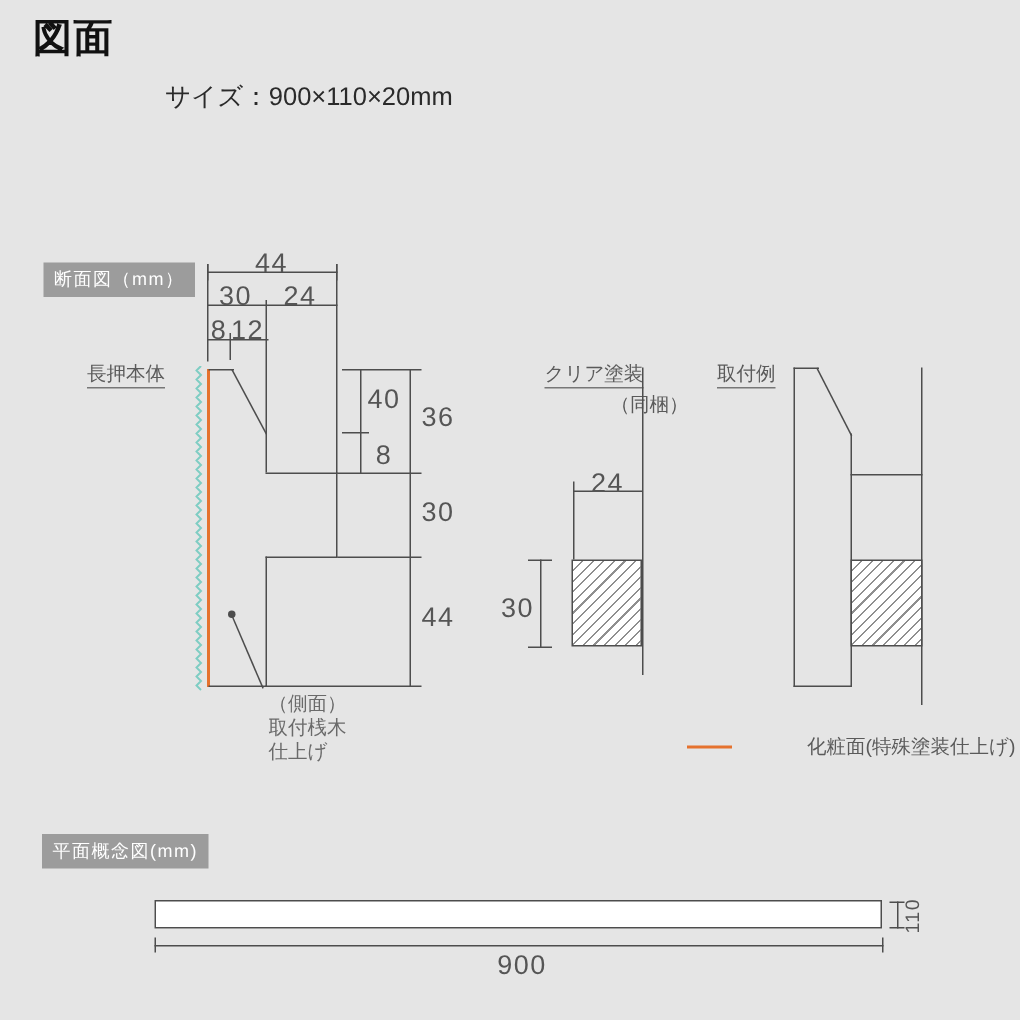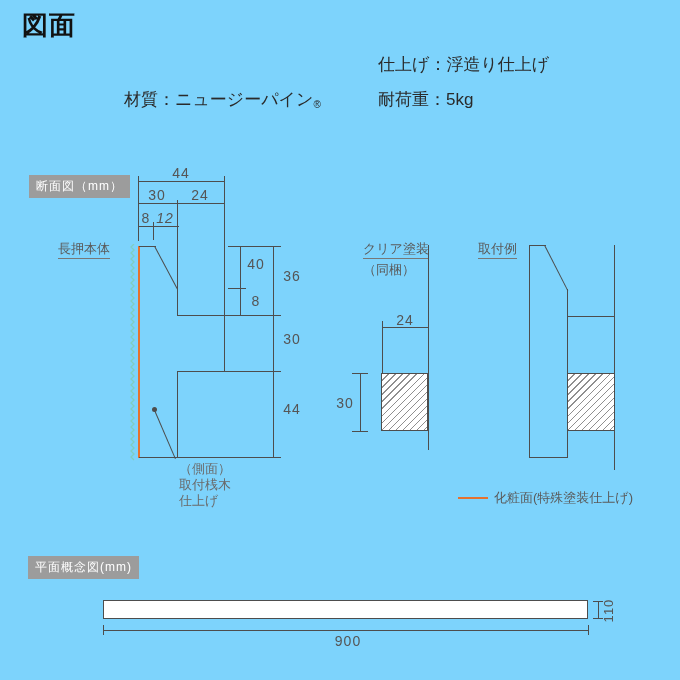--- a/index.html
+++ b/index.html
@@ -1,48 +1,46 @@
 <!DOCTYPE html>
 <html><head>
 <meta charset="utf-8">
 <style>
   html,body{margin:0;padding:0;background:#fff;}
-  #canvas{position:relative;width:680px;height:680px;background:#7dd3fc;overflow:hidden;
+  #canvas{position:relative;width:680px;height:680px;background:#e5e5e5;overflow:hidden;
           font-family:"Liberation Sans","DejaVu Sans",sans-serif;color:#222;}
   .abs{position:absolute;}
   .title{position:absolute;left:22px;top:8px;font-size:26px;font-weight:bold;color:#111;letter-spacing:1px;}
   .spec{position:absolute;font-size:17px;color:#2a2a2a;white-space:nowrap;}
   .rmark{font-size:10px;vertical-align:-3px;}
   .badge{position:absolute;background:#9c9c9c;color:#fff;font-size:12px;height:23px;line-height:23px;
          padding:0 7px;letter-spacing:1px;white-space:nowrap;}
   .lbl{position:absolute;font-size:13px;color:#5a5a5a;line-height:1;padding-bottom:3px;
        border-bottom:1px solid #777;white-space:nowrap;}
-  .sublbl{position:absolute;font-size:13px;color:#5a5a5a;line-height:1;white-space:nowrap;}
+  .sublbl{position:absolute;font-size:13px;color:#5a5a5a;line-height:1;white-space:nowrap;margin-left:44px;}
   .ln{position:absolute;background:#4d4d4d;}
   .h{height:1px;} .v{width:1px;}
   .rot{transform-origin:0 0;height:1px;}
-  .dtx{position:absolute;font-size:14px;color:#555;text-align:center;letter-spacing:1px;line-height:1;}
+  .dtx{position:absolute;font-size:18px;color:#555;text-align:center;letter-spacing:1px;line-height:1;}
   .note{position:absolute;font-size:13px;color:#6a6a6a;line-height:16px;white-space:nowrap;}
   .hatch{position:absolute;border:1px solid #4d4d4d;box-sizing:border-box;
          background:repeating-linear-gradient(135deg,#fff 0 4px,#8f8f8f 4px 5px);}
   .orange{position:absolute;background:#e5722e;}
   .dot{position:absolute;width:5px;height:5px;border-radius:50%;background:#4d4d4d;}
   .planrect{position:absolute;border:1px solid #4d4d4d;box-sizing:border-box;background:#fff;}
   .v110{position:absolute;font-size:13px;color:#555;letter-spacing:1px;text-align:center;
         transform:rotate(-90deg);line-height:1;}
 </style>
 </head>
 <body>
 
 <div id="canvas">
 
   <div class="title">図面</div>
-  <div class="spec" style="left:378px;top:53px;">仕上げ：浮造り仕上げ</div>
-  <div class="spec" style="left:124px;top:88px;"><span>材質：ニュージーパイン</span><span class="rmark">®</span></div>
-  <div class="spec" style="left:378px;top:88px;">耐荷重：5kg</div>
+  <div class="spec" style="left:110px;top:53px;">サイズ：900×110×20mm</div>
 
   <div>
     <div class="badge" style="left:29px;top:175px;">断面図（mm）</div>
     <div class="lbl" style="left:58px;top:242px;">長押本体</div>
 
     <svg class="abs" style="left:129px;top:244px;" width="8" height="217" viewBox="0 0 8 217">
       <path d="M5 0 l-3 3 l3 3 l-3 3 l3 3 l-3 3 l3 3 l-3 3 l3 3 l-3 3 l3 3 l-3 3 l3 3 l-3 3 l3 3 l-3 3 l3 3 l-3 3 l3 3 l-3 3 l3 3 l-3 3 l3 3 l-3 3 l3 3 l-3 3 l3 3 l-3 3 l3 3 l-3 3 l3 3 l-3 3 l3 3 l-3 3 l3 3 l-3 3 l3 3 l-3 3 l3 3 l-3 3 l3 3 l-3 3 l3 3 l-3 3 l3 3 l-3 3 l3 3 l-3 3 l3 3 l-3 3 l3 3 l-3 3 l3 3 l-3 3 l3 3 l-3 3 l3 3 l-3 3 l3 3 l-3 3 l3 3 l-3 3 l3 3 l-3 3 l3 3 l-3 3 l3 3 l-3 3 l3 3 l-3 3 l3 3 l-3 3 l3 3 " fill="none" stroke="#7ecdc3" stroke-width="1.3"></path>
     </svg>
     <div class="orange" style="left:138px;top:246px;width:2px;height:212px;"></div>
 
@@ -69,21 +67,21 @@
     <div class="ln v" style="left:240px;top:246px;height:70px;"></div>
     <div class="ln h" style="left:228px;top:288px;width:18px;"></div>
     <div class="ln v" style="left:273px;top:246px;height:212px;"></div>
     <div class="ln h" style="left:225px;top:315px;width:56px;"></div>
     <div class="ln h" style="left:225px;top:371px;width:56px;"></div>
 
     <div class="dtx" style="left:168px;top:166px;width:26px;">44</div>
     <div class="dtx" style="left:144px;top:188px;width:26px;">30</div>
     <div class="dtx" style="left:187px;top:188px;width:26px;">24</div>
     <div class="dtx" style="left:139px;top:211px;width:14px;">8</div>
-    <div class="dtx" style="left:154px;top:211px;width:22px;font-style:italic;">12</div>
+    <div class="dtx" style="left:154px;top:211px;width:22px;">12</div>
     <div class="dtx" style="left:244px;top:257px;width:24px;">40</div>
     <div class="dtx" style="left:244px;top:294px;width:24px;">8</div>
     <div class="dtx" style="left:280px;top:269px;width:24px;">36</div>
     <div class="dtx" style="left:280px;top:332px;width:24px;">30</div>
     <div class="dtx" style="left:280px;top:402px;width:24px;">44</div>
 
     <div class="dot" style="left:152px;top:407px;"></div>
     <div class="ln rot" style="left:155px;top:410px;width:53px;transform:rotate(66.8deg);"></div>
     <div class="note" style="left:179px;top:461px;">
       <div>（側面）</div>

